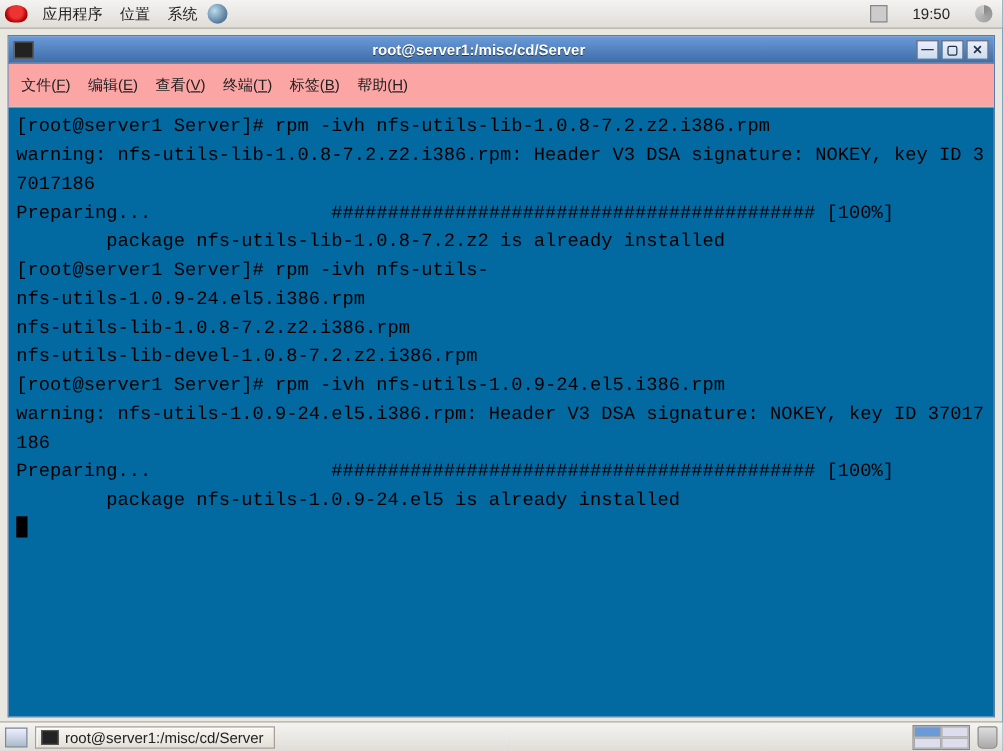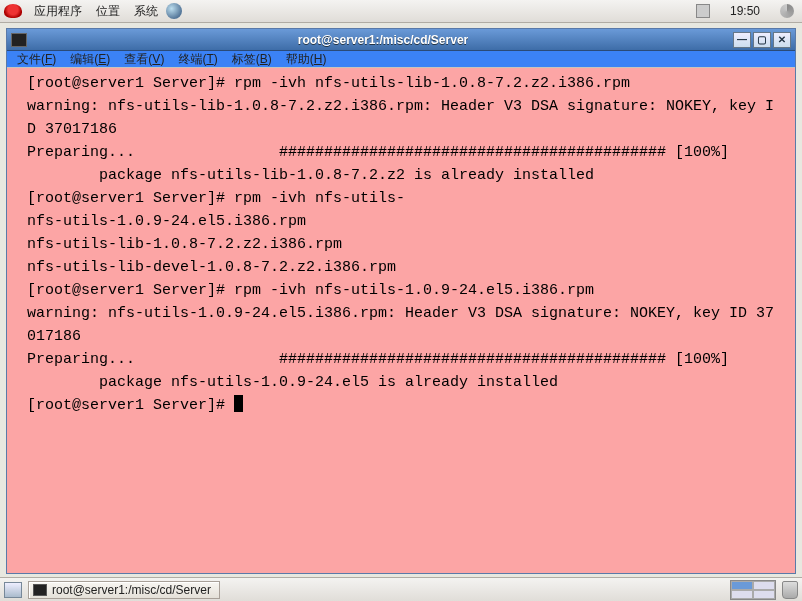--- a/index.html
+++ b/index.html
@@ -78,39 +78,39 @@
   .win-btns { display: flex; gap: 2px; }
   .win-btn {
     width: 18px; height: 16px;
     background: linear-gradient(#eef, #cde);
     border: 1px solid #678;
     display: flex; align-items: center; justify-content: center;
     font-size: 10px; color: #234;
     cursor: pointer;
   }
   .menubar {
-    height: 17px;
-    background: #3b82f6;
+    height: 35px;
+    background: #fca5a5;
     border-bottom: 1px solid #c8c4bc;
     display: flex;
     align-items: center;
     padding: 0 4px;
     gap: 2px;
   }
   .menubar .item { padding: 2px 6px; color: #222; cursor: default; }
   .menubar .item u { text-decoration: underline; }
 
   .terminal {
     flex: 1;
-    background: #fca5a5;
+    background: #0369a1;
     color: #000;
     font-family: "Courier New", monospace;
     font-size: 15px;
     line-height: 23px;
-    padding: 4px 20px;
+    padding: 4px 6px;
     white-space: pre-wrap;
     overflow: hidden;
     word-break: break-all;
   }
   .cursor-block {
     display: inline-block;
     width: 9px; height: 17px;
     background: #000;
     vertical-align: text-bottom;
     margin-bottom: 2px;
@@ -204,21 +204,21 @@
 Preparing...                ########################################### [100%]
         package nfs-utils-lib-1.0.8-7.2.z2 is already installed
 [root@server1 Server]# rpm -ivh nfs-utils-
 nfs-utils-1.0.9-24.el5.i386.rpm
 nfs-utils-lib-1.0.8-7.2.z2.i386.rpm
 nfs-utils-lib-devel-1.0.8-7.2.z2.i386.rpm
 [root@server1 Server]# rpm -ivh nfs-utils-1.0.9-24.el5.i386.rpm
 warning: nfs-utils-1.0.9-24.el5.i386.rpm: Header V3 DSA signature: NOKEY, key ID 37017186
 Preparing...                ########################################### [100%]
         package nfs-utils-1.0.9-24.el5 is already installed
-<span>[root@server1 Server]# </span><span class="cursor-block"></span></div>
+<span class="cursor-block"></span></div>
 </div>
 
 <div class="bottom-panel">
   <span class="show-desktop"></span>
   <div class="task-btn">
     <span class="term-icon"></span>
     <span>root@server1:/misc/cd/Server</span>
   </div>
   <div class="bottom-right">
     <div class="ws-switcher">

